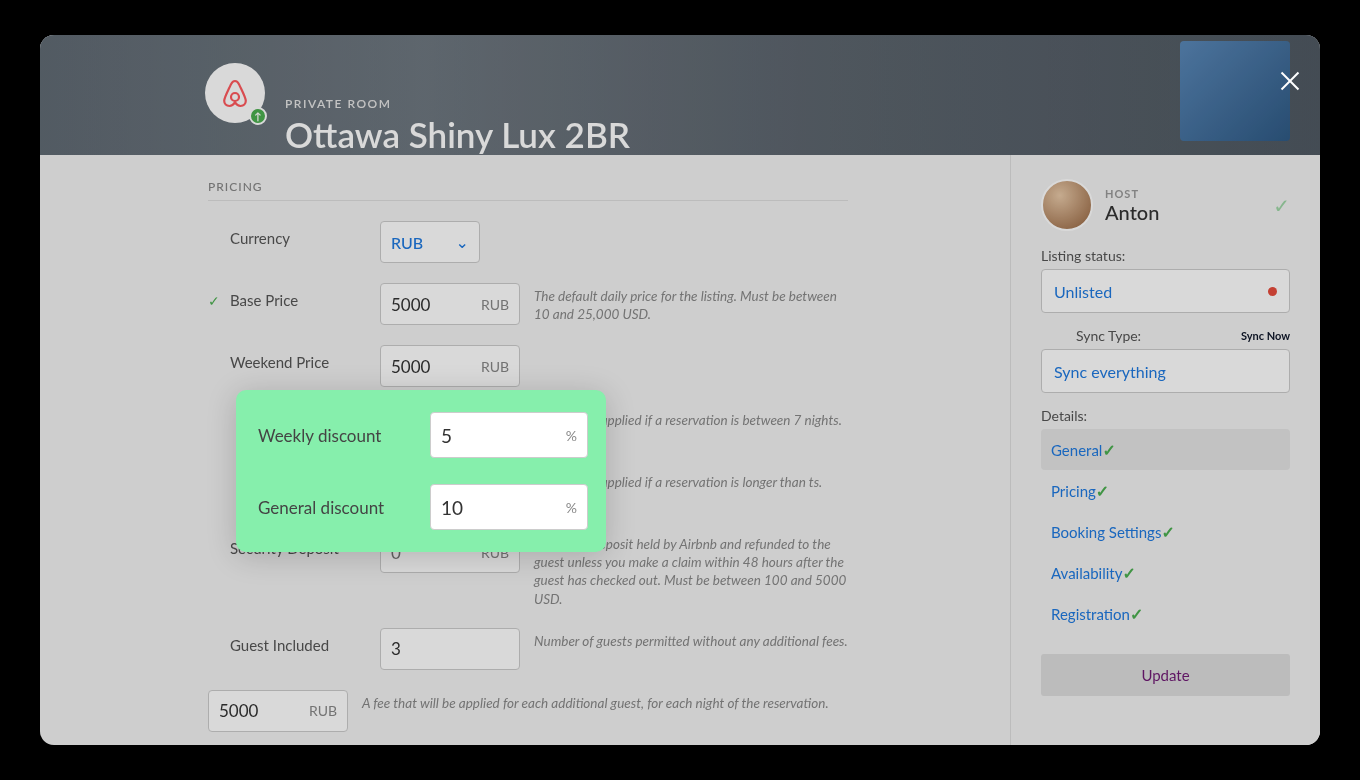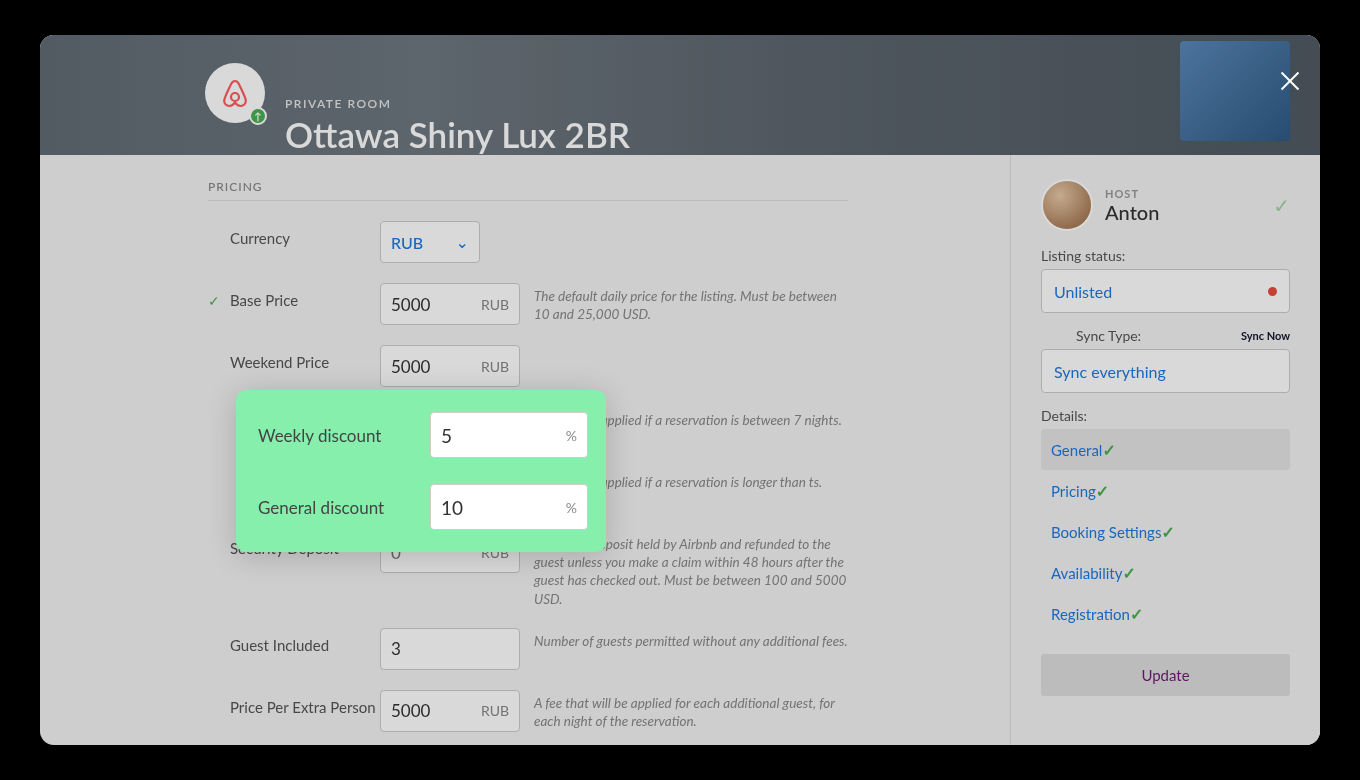--- a/index.html
+++ b/index.html
@@ -326,24 +326,20 @@
           </div>
         <div class="input-col">
           <div class="input-wrap">
             <input value="3" style="">
           </div>
         </div>
         <div class="help-col">Number of guests permitted without any additional fees.</div>
       </div>
 
       <div class="form-row">
-        <div class="label-col">
-            <span class="check hidden">✓</span>
-            <span class="lbl">Price Per Extra Person</span>
-          </div>
         <div class="input-col">
           <div class="input-wrap">
             <input value="5000" style="">
             <span class="suffix">RUB</span>
           </div>
         </div>
         <div class="help-col">A fee that will be applied for each additional guest, for each night of the reservation.</div>
       </div>
 
       <div class="form-row" style="margin-top:4px;">

